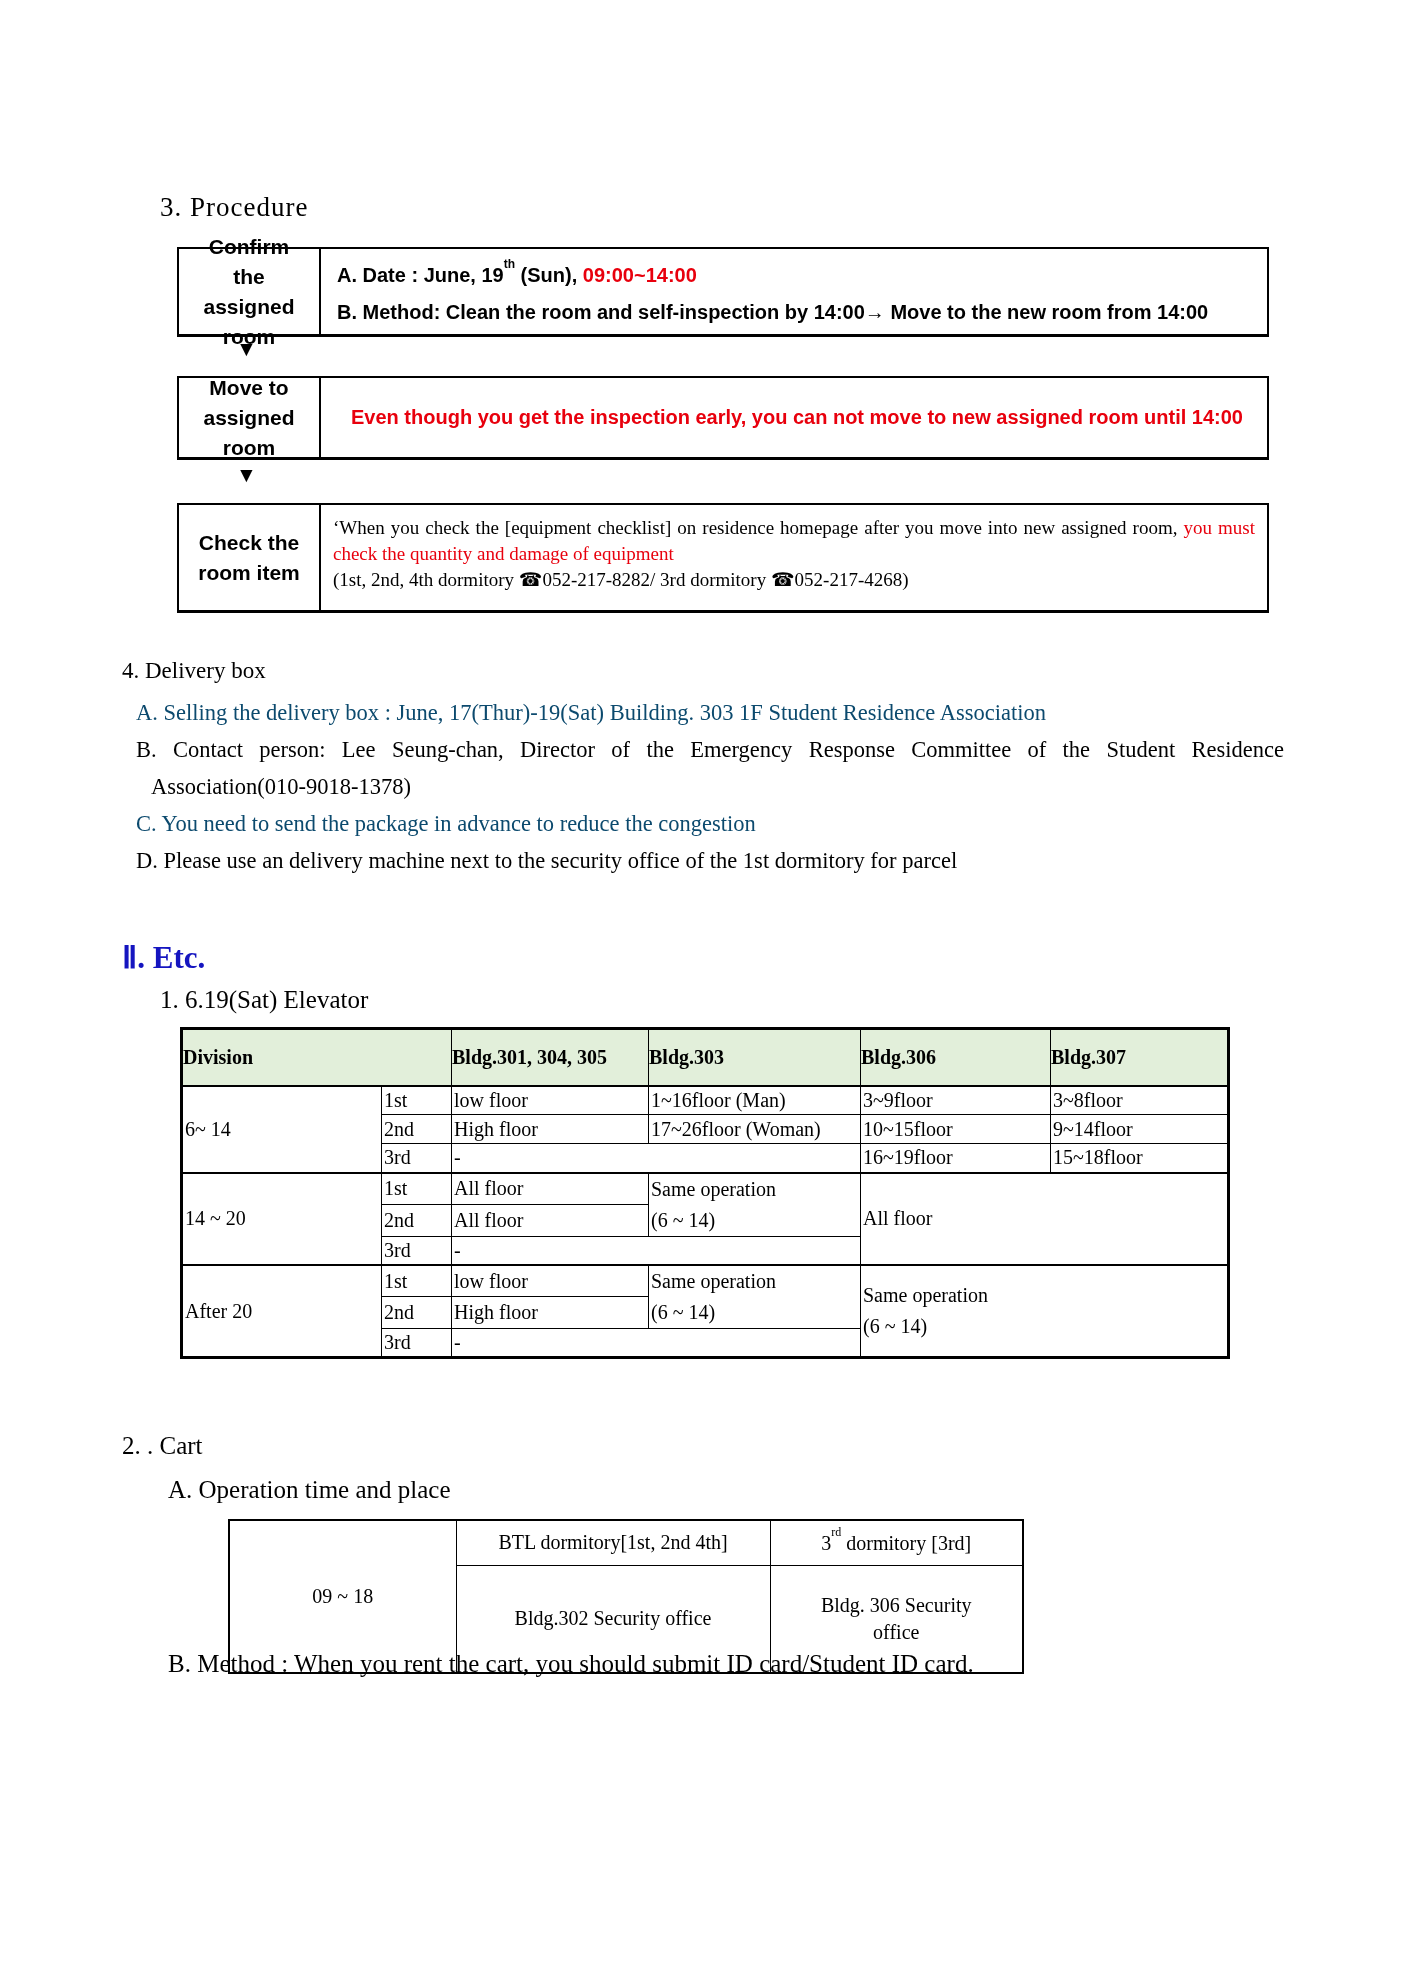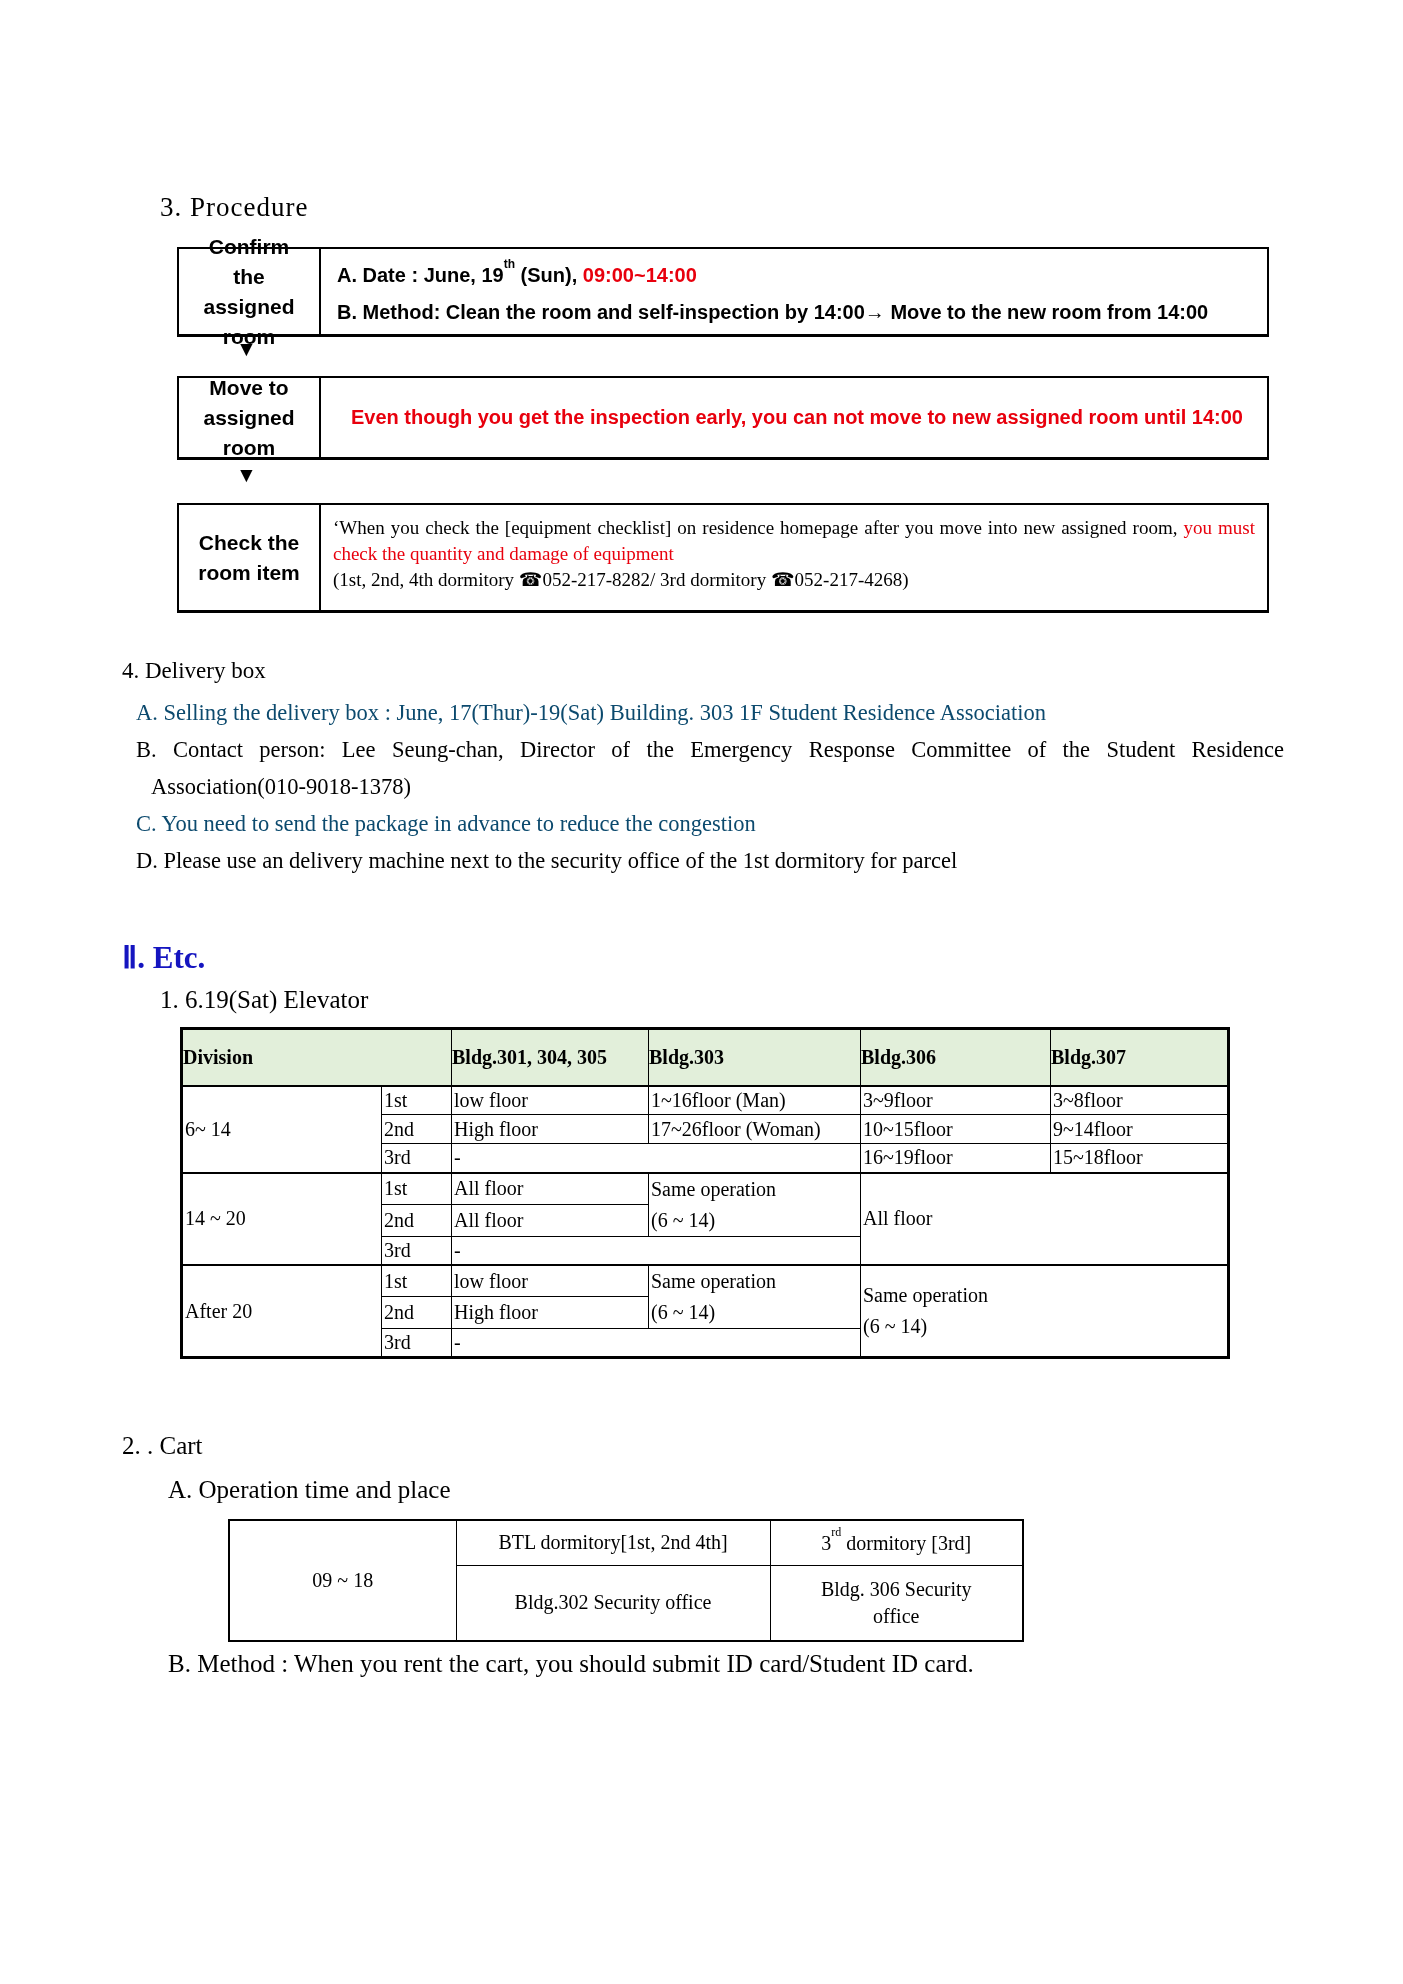--- a/index.html
+++ b/index.html
@@ -44,21 +44,21 @@
   .elev td{border:1px solid #000;vertical-align:middle;height:29px;padding:0 2px}
   .elev tr.gsep td{border-top:2px solid #000}
   .elev{border:3px solid #000}
   .two-line div{line-height:31px}
 
   
   .cart{left:228px;top:1519px;width:794px;font-size:20px;border:2px solid #000}
   .cart td{border:1px solid #000;text-align:center;vertical-align:middle;padding:10px 4px}
   .cart tr.r1 td{height:33px}
   .cart tr.r2 td{height:62px}
-  .narrow{max-width:190px;margin:0 auto;line-height:27px}
+  .narrow{max-width:190px;margin:16px auto;line-height:27px}
 </style>
 </head>
 <body>
 
 <div class="page">
 
   <div class="abs h-proc">3. Procedure</div>
 
   <div class="step-box" style="top:247px;height:90px">
     <div class="step-label">Confirm the assigned room</div>

